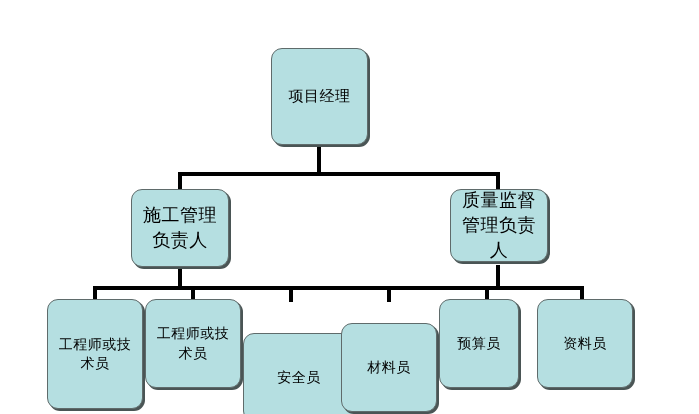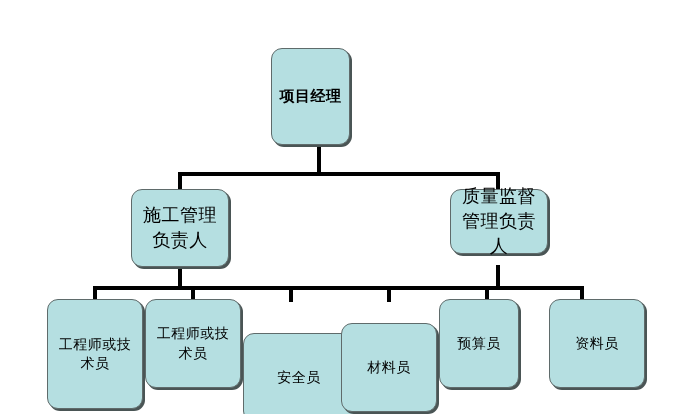--- a/index.html
+++ b/index.html
@@ -74,29 +74,29 @@
 
   <div class="connector" style="left:93px; top:286px; width:491px; height:4px;"></div>
 
   <div class="connector" style="left:93px; top:286px; width:4px; height:16px;"></div>
   <div class="connector" style="left:191px; top:286px; width:4px; height:16px;"></div>
   <div class="connector" style="left:289px; top:286px; width:4px; height:16px;"></div>
   <div class="connector" style="left:387px; top:286px; width:4px; height:16px;"></div>
   <div class="connector" style="left:485px; top:286px; width:4px; height:16px;"></div>
   <div class="connector" style="left:580px; top:286px; width:4px; height:16px;"></div>
 
-  <div class="node level-1" style="left:271px; top:48px; width:79px; height:97px;font-weight:bold;">
+  <div class="node level-1" style="left:271px; top:48px; width:97px; height:97px;">
     <span class="label">项目经理</span>
   </div>
 
   <div class="node level-2" style="left:131px; top:189px; width:98px; height:78px;">
     <span class="label">施工管理负责人</span>
   </div>
 
-  <div class="node level-2" style="left:450px; top:189px; width:98px; height:65px;">
+  <div class="node level-2" style="left:450px; top:189px; width:98px; height:73px;">
     <span class="label">质量监督管理负责人</span>
   </div>
 
   <div class="node level-3" style="left:47px; top:299px; width:96px; height:110px;">
     <span class="label">工程师或技术员</span>
   </div>
 
   <div class="node level-3" style="left:145px; top:299px; width:96px; height:89px;">
     <span class="label">工程师或技术员</span>
   </div>
@@ -106,17 +106,17 @@
   </div>
 
   <div class="node level-3" style="left:341px; top:299px; width:96px; height:89px;margin-top:24px;">
     <span class="label">材料员</span>
   </div>
 
   <div class="node level-3" style="left:439px; top:299px; width:80px; height:89px;">
     <span class="label">预算员</span>
   </div>
 
-  <div class="node level-3" style="left:549px; top:299px; width:96px; height:89px;">
+  <div class="node level-3" style="left:537px; top:299px; width:96px; height:89px;">
     <span class="label">资料员</span>
   </div>
 
 </div>
 
 </body></html>

